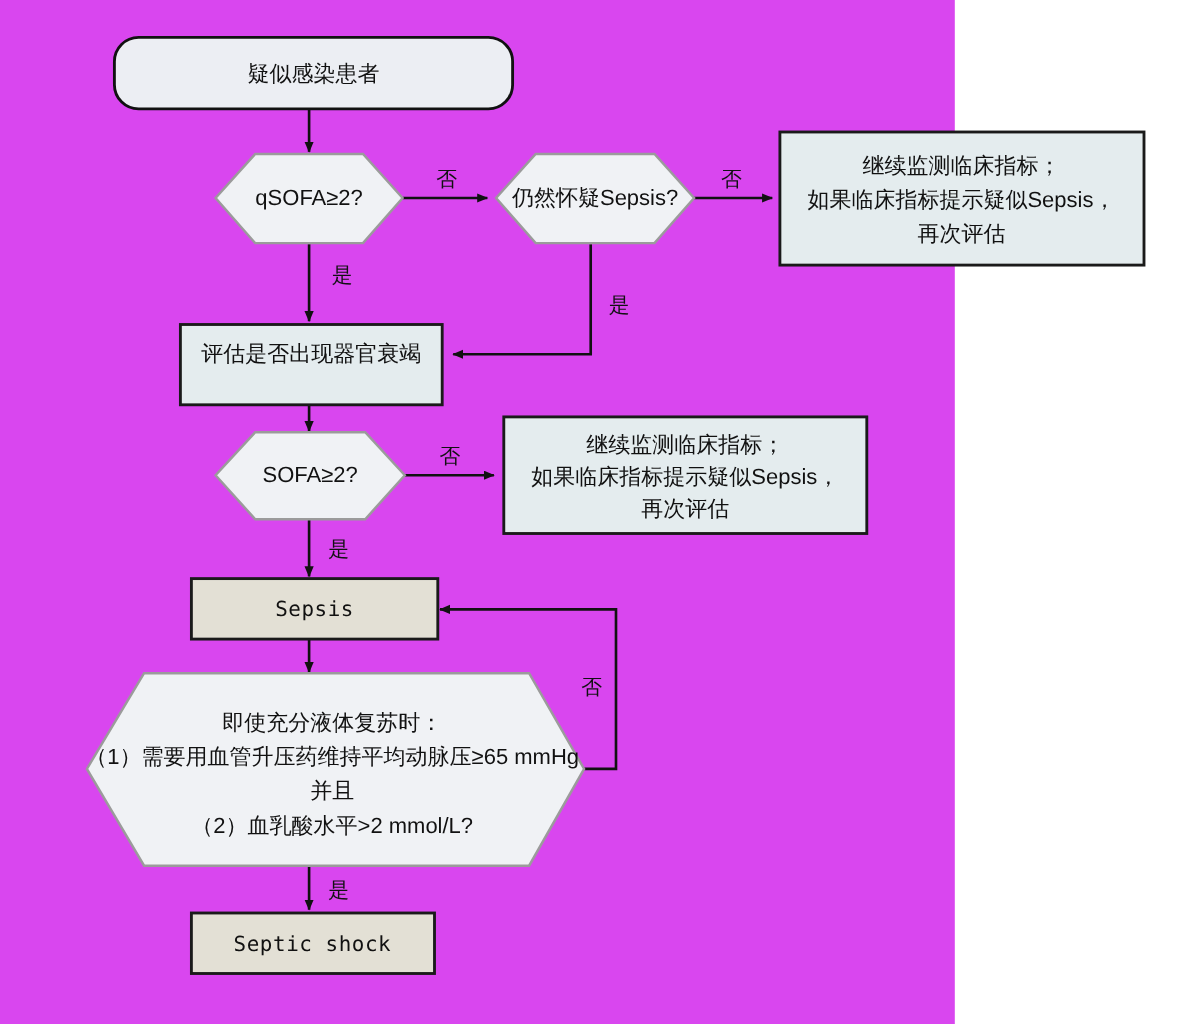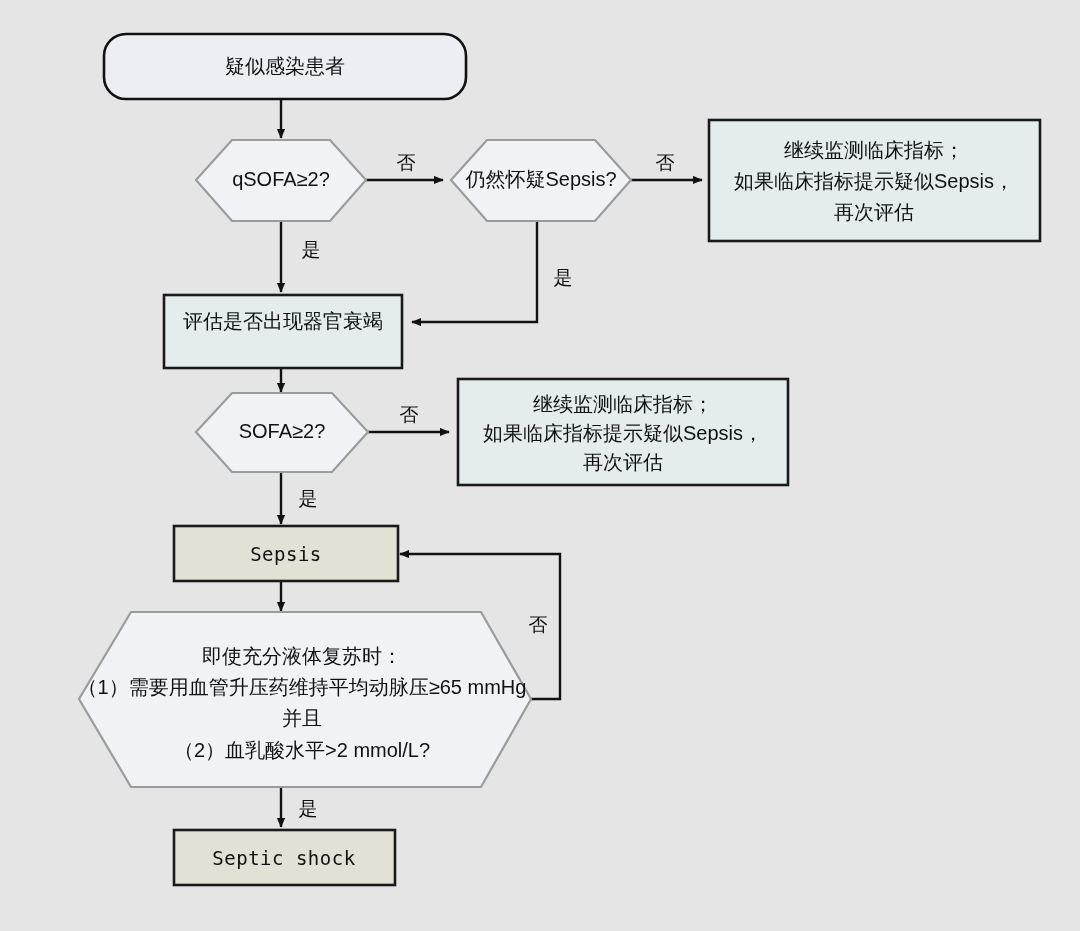--- a/index.html
+++ b/index.html
@@ -8,23 +8,23 @@
     background: #ffffff;
   }
   body {
     width: 1080px;
     height: 931px;
     font-family: "Liberation Sans", "DejaVu Sans", sans-serif;
     overflow: hidden;
   }
   #flowchart-root {
     position: relative;
-    width: 1080px;
+    width: 868px;
     height: 931px;
-    background: #e5e5e5;
+    background: #d946ef;
   }
   svg#diagram {
     display: block;
     width: 1080px;
     height: 931px;
   }
   .node-shape {
     stroke-linejoin: miter;
   }
   text {

